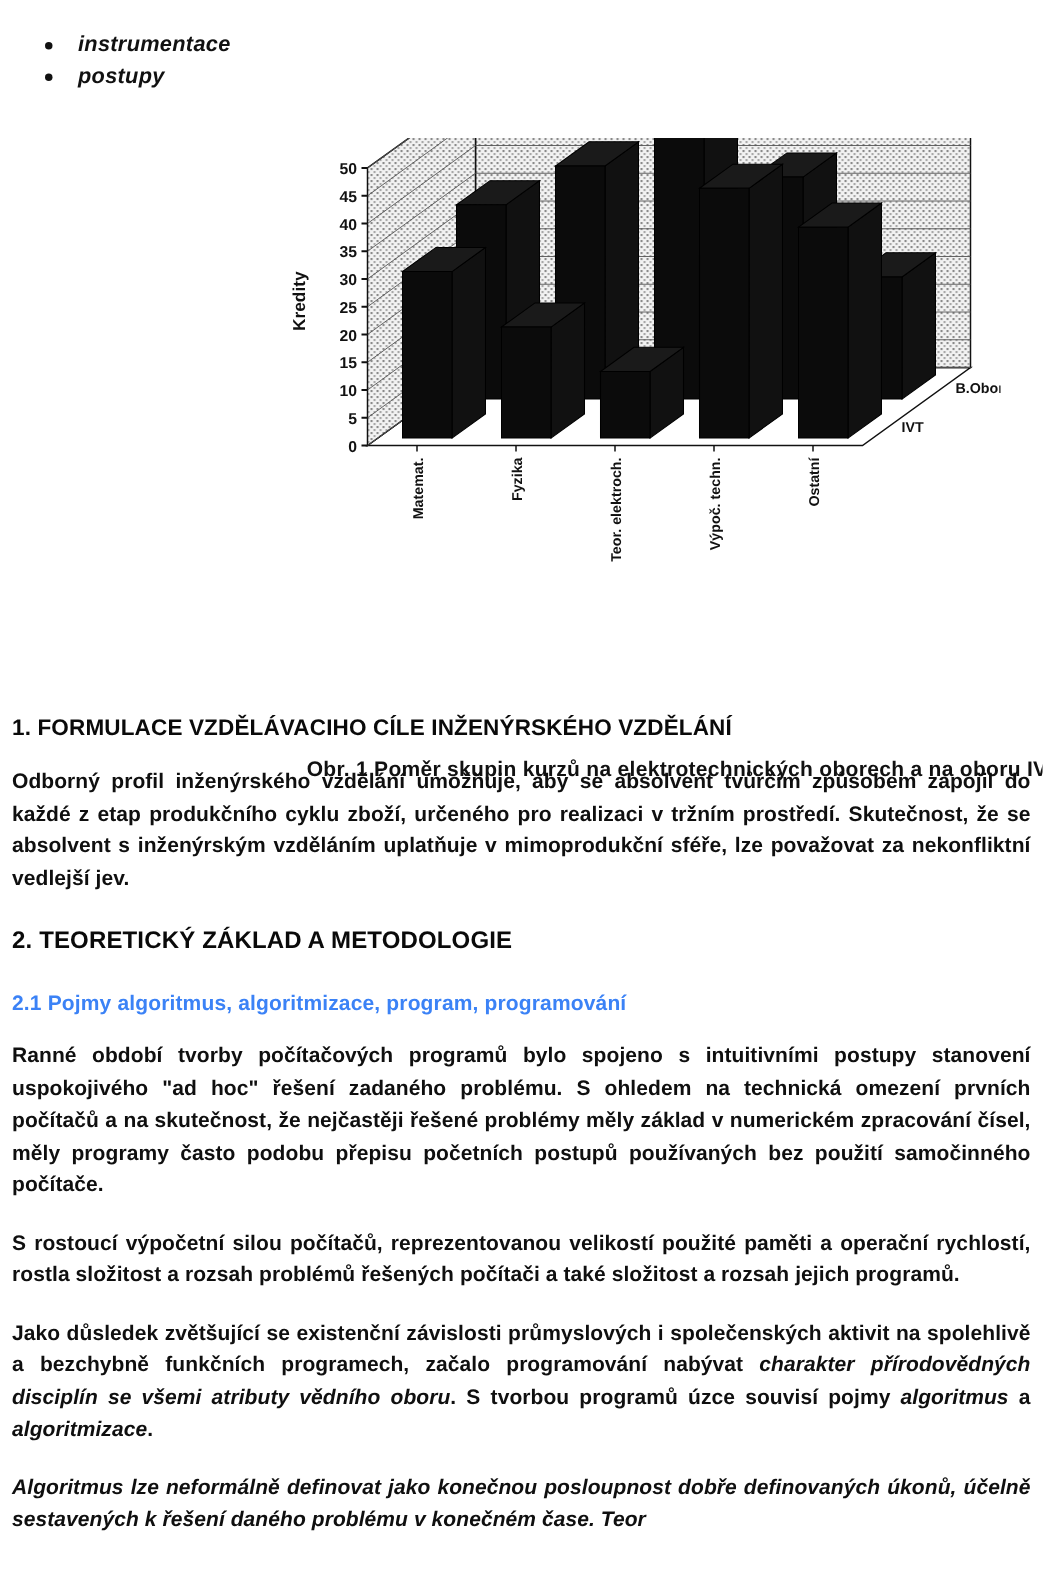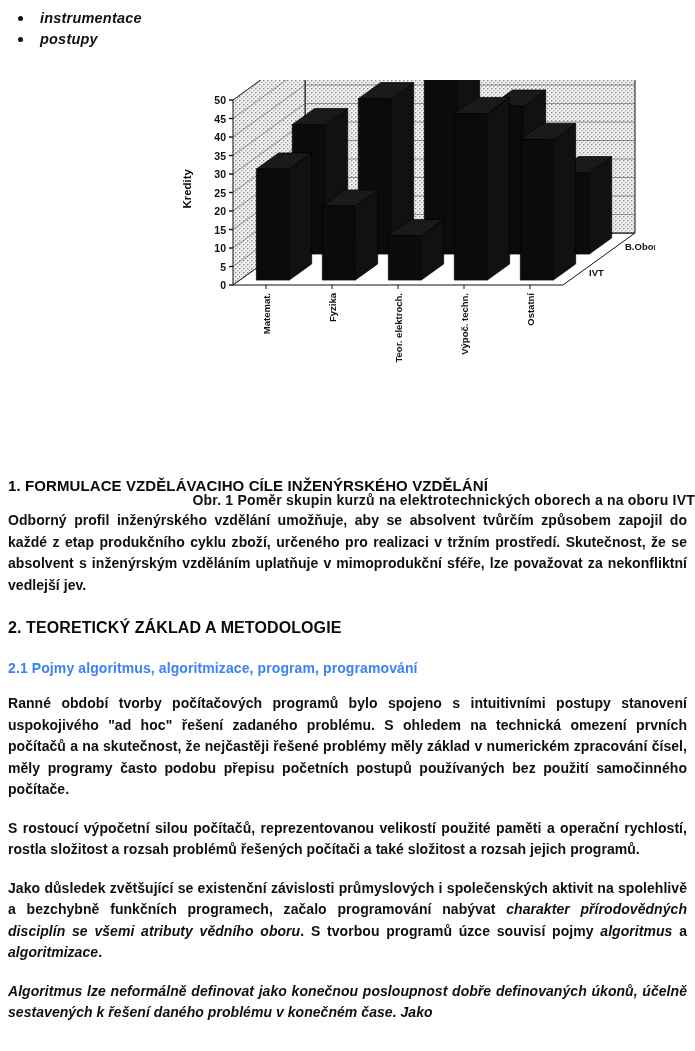--- a/index.html
+++ b/index.html
@@ -14,21 +14,21 @@
     position: relative;
     font-family: "Liberation Sans", sans-serif;
     color: #0a0a0a;
     overflow: hidden;
   }
   .page {
     position: relative;
     width: 695px;
     height: 1051px;
     box-sizing: border-box;
-    padding: 0;
+    padding: 12px;
   }
 
   
   .bullets {
     list-style: none;
     margin: 0;
     padding: 8px 0 0 18px;
   }
   .bullets li {
     position: relative;
@@ -256,18 +256,18 @@
 
     <p class="body">Ranné období tvorby počítačových programů bylo spojeno s intuitivními postupy stanovení uspokojivého "ad hoc" řešení zadaného problému. S ohledem na technická omezení prvních počítačů a na skutečnost, že nejčastěji řešené problémy měly základ v numerickém zpracování čísel, měly programy často podobu přepisu početních postupů používaných bez použití samočinného počítače.</p>
 
     <p class="body">S rostoucí výpočetní silou počítačů, reprezentovanou velikostí použité paměti a operační rychlostí, rostla složitost a rozsah problémů řešených počítači a také složitost a rozsah jejich programů.</p>
 
     <p class="body">
       <span>Jako důsledek zvětšující se existenční závislosti průmyslových i společenských aktivit na spolehlivě a bezchybně funkčních programech, začalo programování nabývat </span><span class="it">charakter přírodovědných disciplín se všemi atributy vědního oboru</span><span>. S tvorbou programů úzce souvisí pojmy </span><span class="it">algoritmus</span><span> a </span><span class="it">algoritmizace</span><span>.</span>
     </p>
 
     <p class="body italic-all">
-      <span>Algoritmus</span><span> lze neformálně definovat jako </span><span>konečnou posloupnost dobře definovaných úkonů, účelně sestavených k řešení daného problému v konečném čase</span><span>. Jako</span>
+      <span>Algoritmus</span><span> lze neformálně definovat jako </span><span>konečnou posloupnost dobře definovaných úkonů, účelně sestavených k řešení daného problému v konečném čase</span><span>. Teor</span>
     </p>
 
   </div>
 
 </div>
 
 </body></html>

